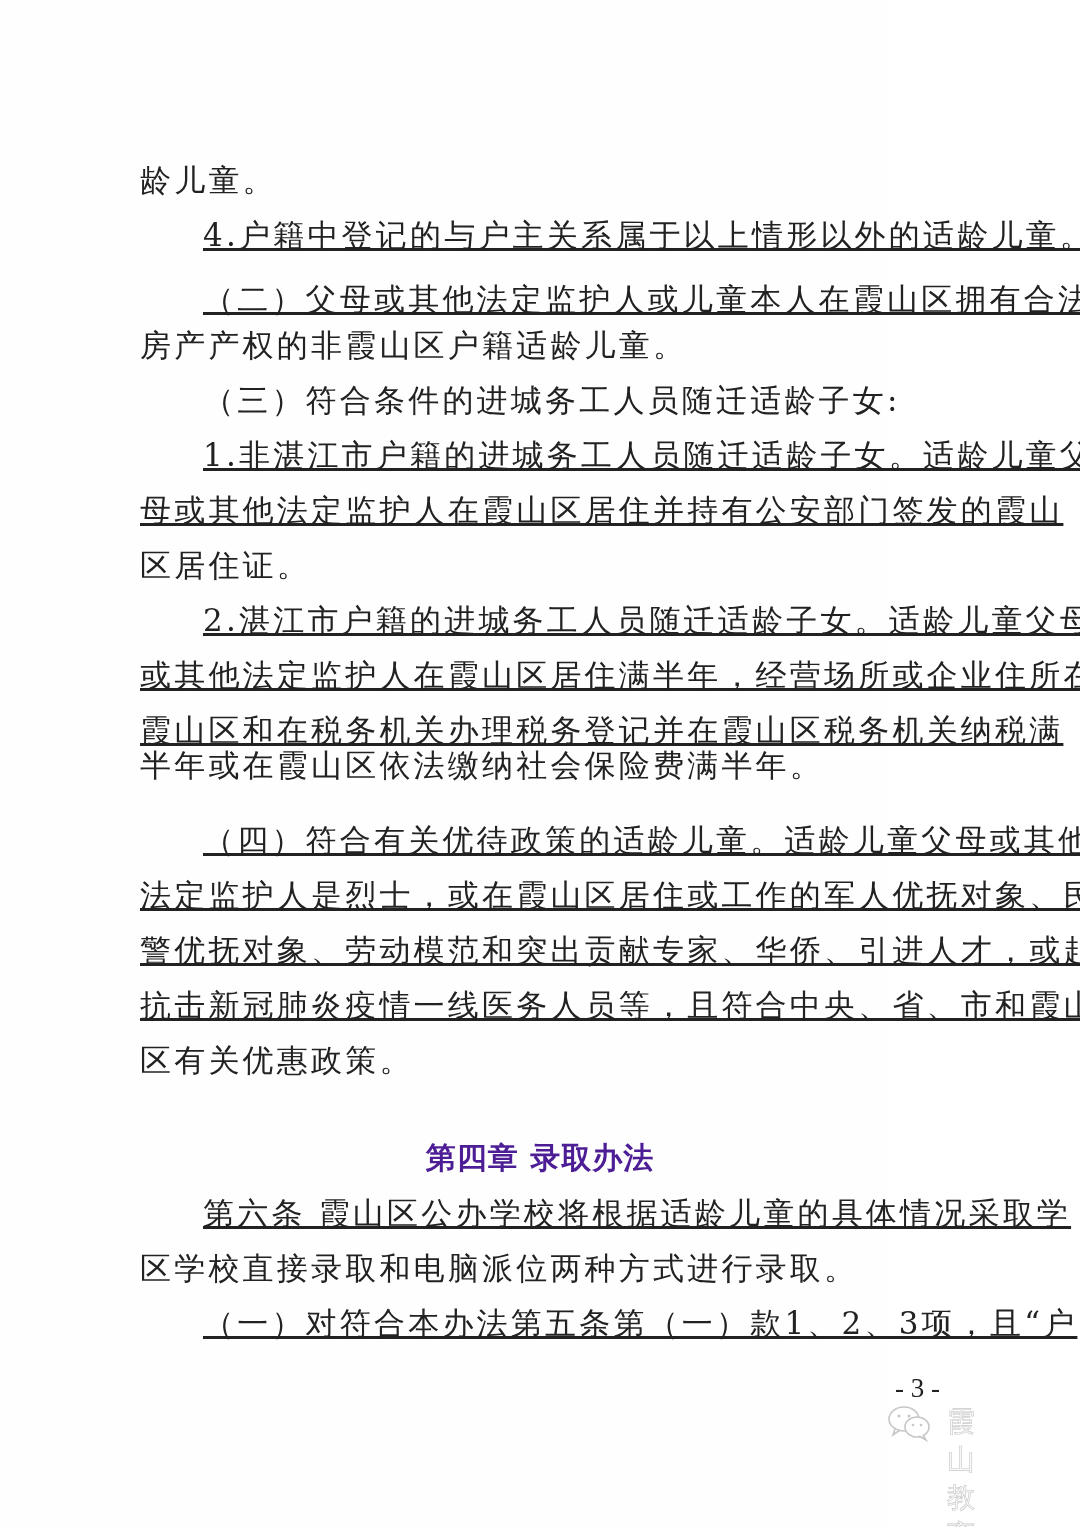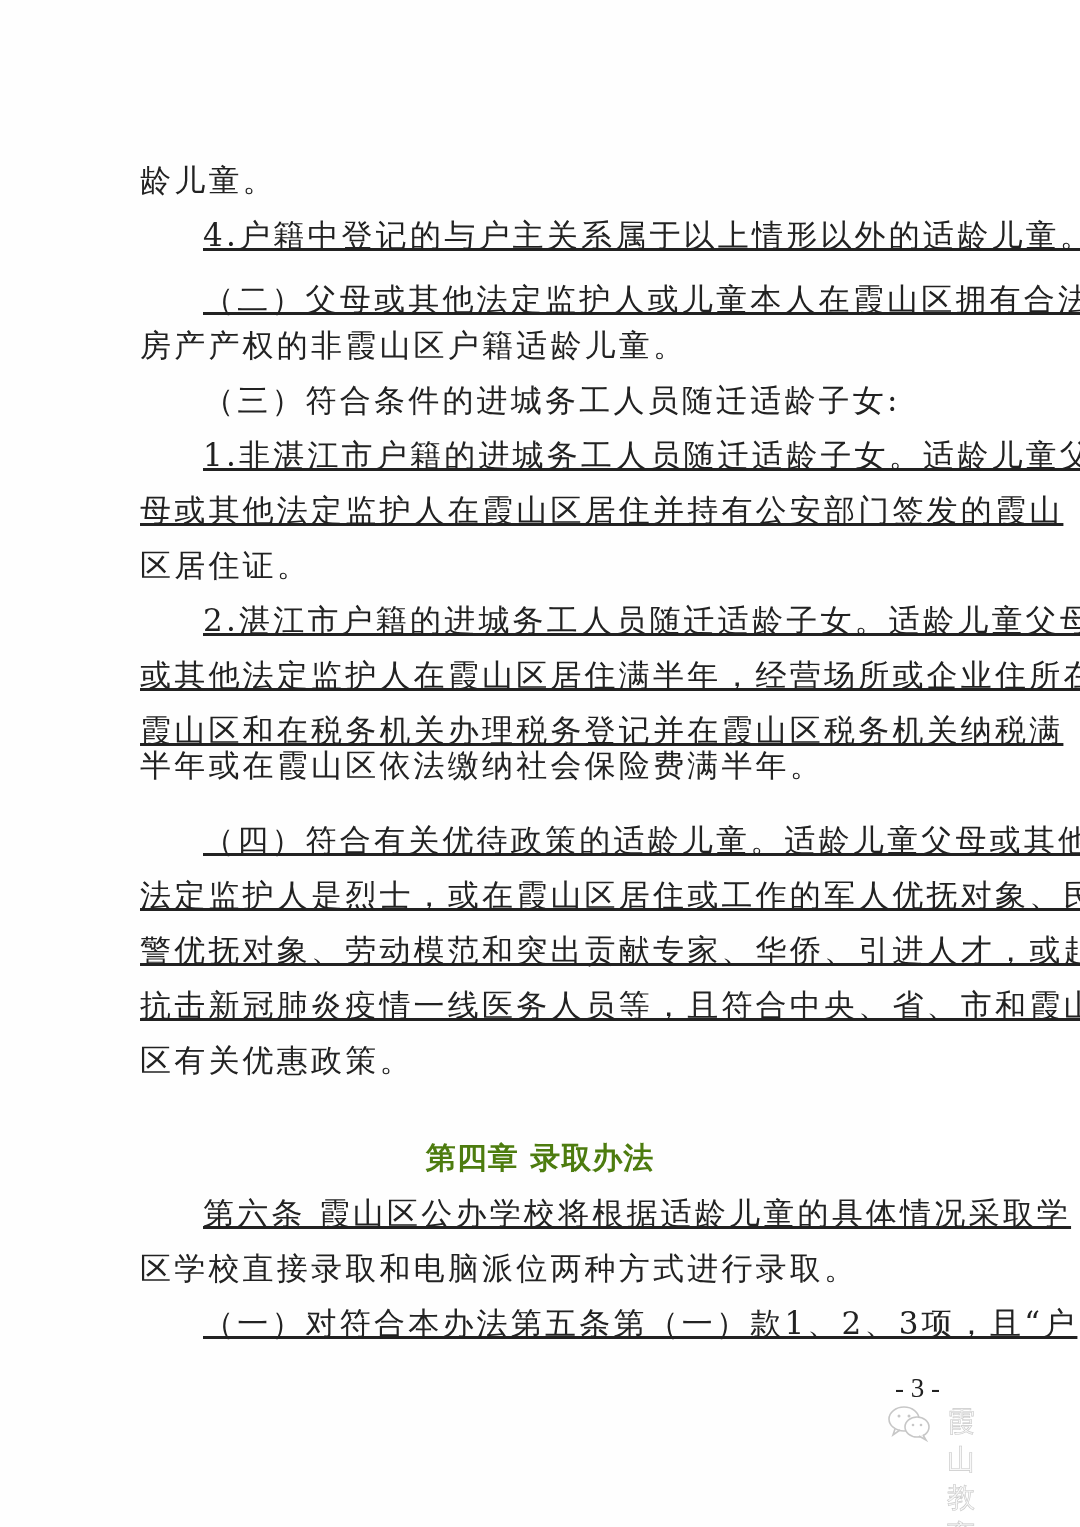--- a/index.html
+++ b/index.html
@@ -43,21 +43,21 @@
       position: absolute;
       left: 0;
       width: 1080px;
       top: 1138px;
       text-align: center;
       font-family: "DejaVu Sans", "Liberation Sans", sans-serif;
       font-weight: bold;
       font-size: 30px;
       line-height: 40px;
       letter-spacing: 1px;
-      color: #4d7c0f;
+      color: #4c1d95;
     }
     .page-number {
       position: absolute;
       left: 895px;
       top: 1371px;
       font-family: "Liberation Serif", "DejaVu Serif", serif;
       font-size: 27px;
       line-height: 34px;
       color: #222;
       white-space: nowrap;

